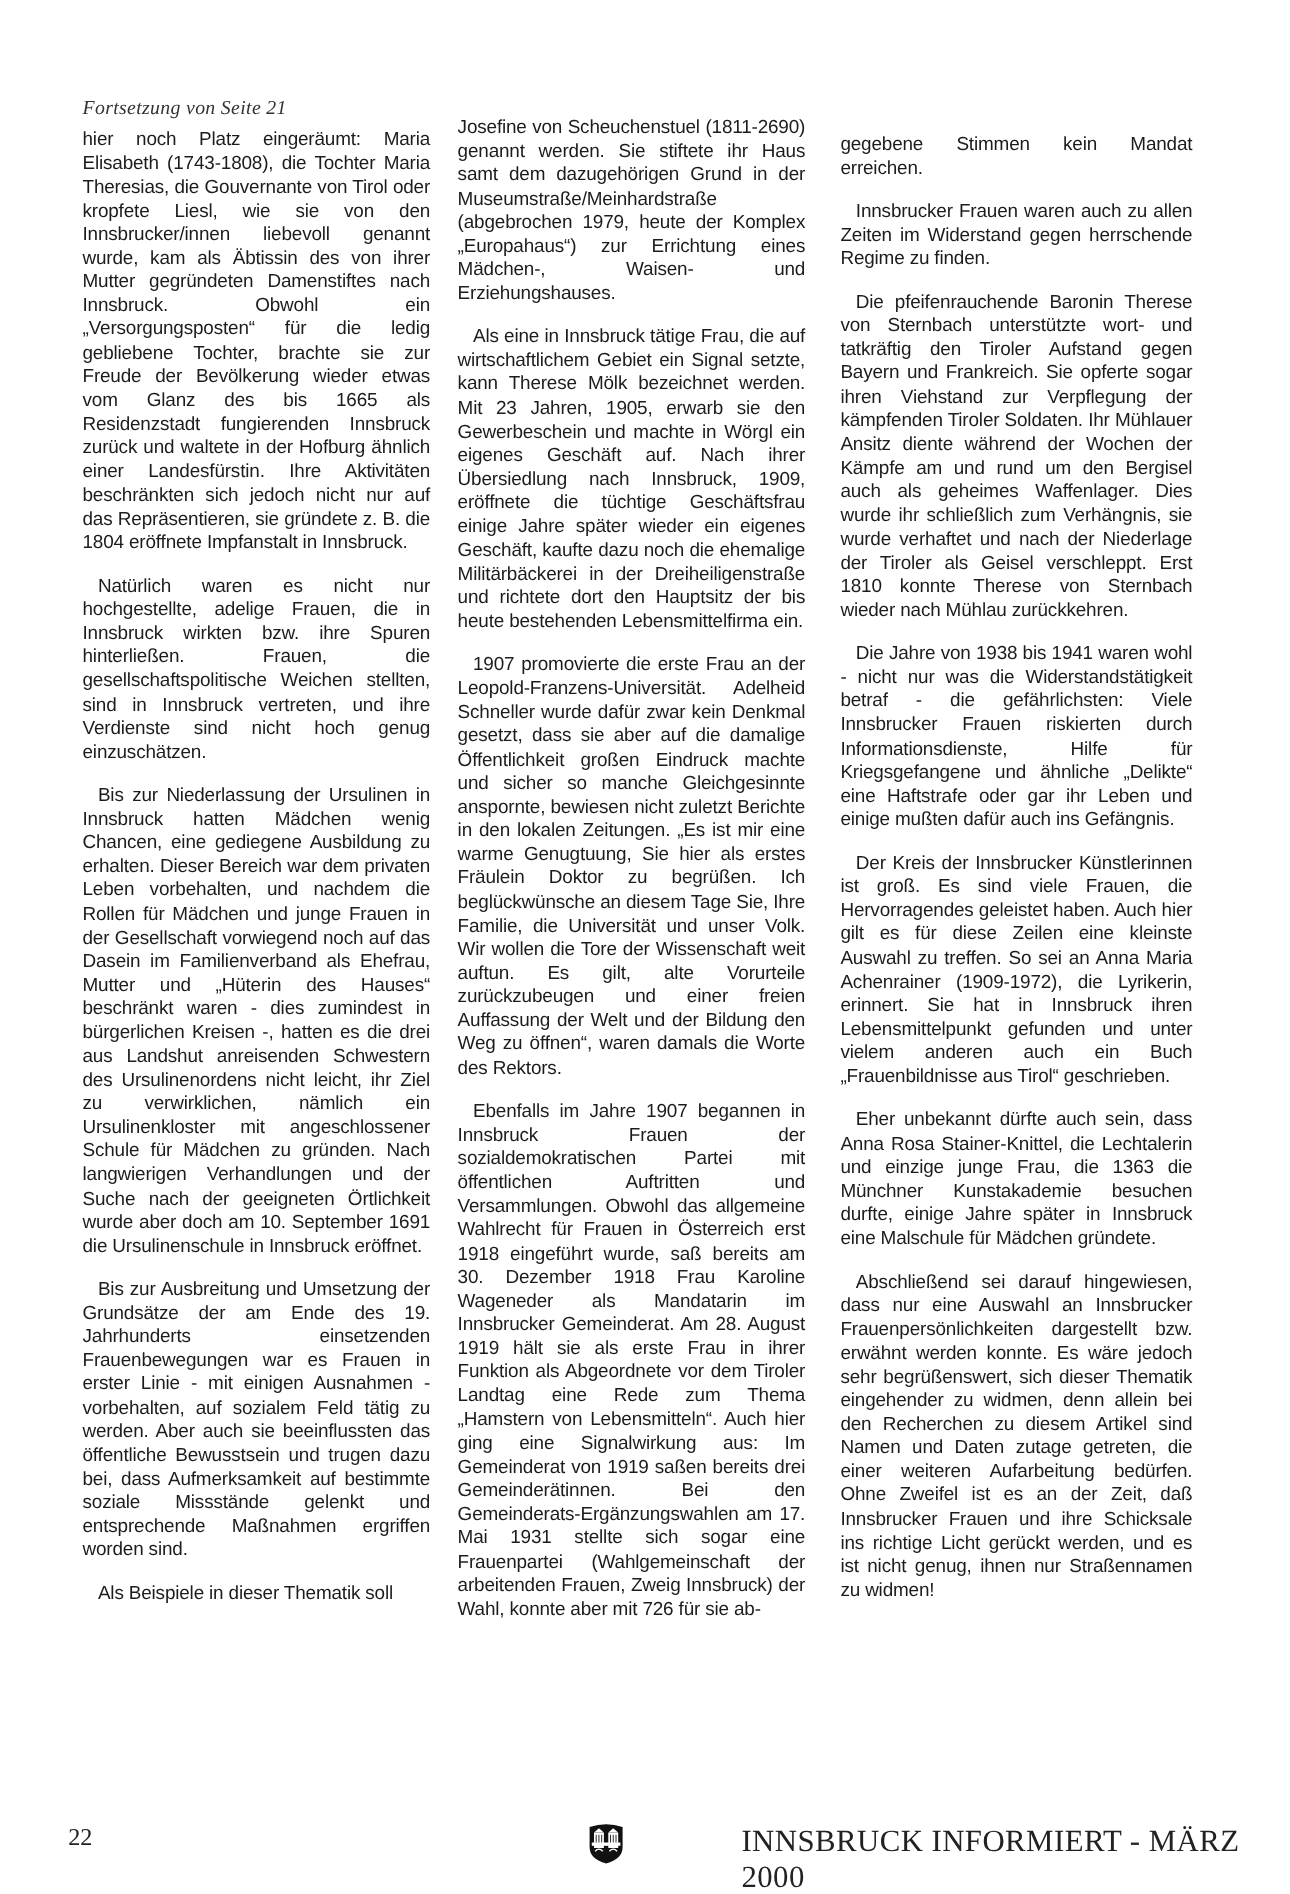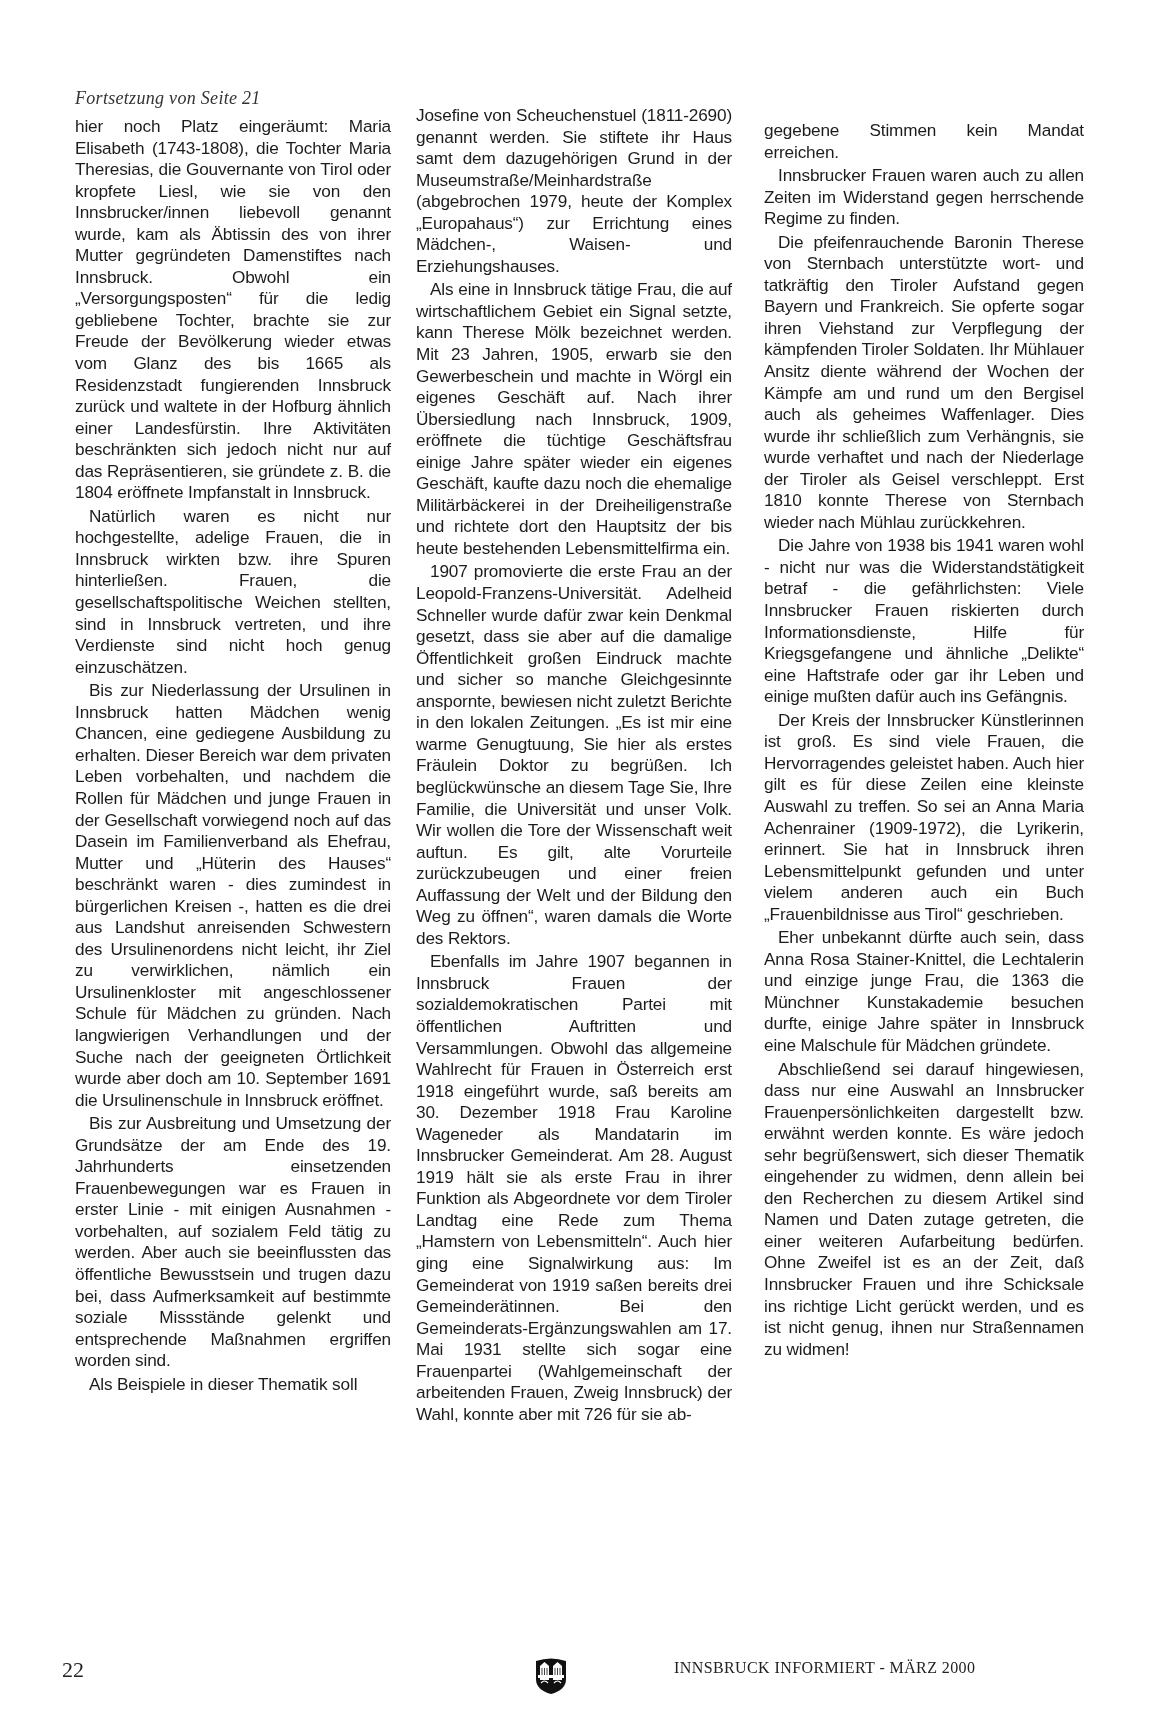--- a/index.html
+++ b/index.html
@@ -45,21 +45,21 @@
       color: #333;
     }
     .col p {
       margin: 0;
       text-indent: 0;
     }
     .col p.indent {
       text-indent: 14px;
     }
     .col p + p {
-      margin-top: 2px;
+      margin-top: 18px;
     }
     .footer-page-number {
       position: absolute;
       left: 62px;
       top: 1657px;
       font-family: "Liberation Serif", serif;
       font-size: 22px;
       color: #222;
       text-align: right;
     }
@@ -68,21 +68,21 @@
       left: 534px;
       top: 1655px;
       width: 34px;
       height: 40px;
     }
     .footer-title {
       position: absolute;
       left: 674px;
       top: 1659px;
       font-family: "Liberation Serif", serif;
-      font-size: 16px;
+      font-size: 28px;
       letter-spacing: 0.4px;
       color: #222;
     }
   </style>
 </head>
 <body>
 
 <div class="page">
 
   <div class="continuation">Fortsetzung von Seite 21</div>

